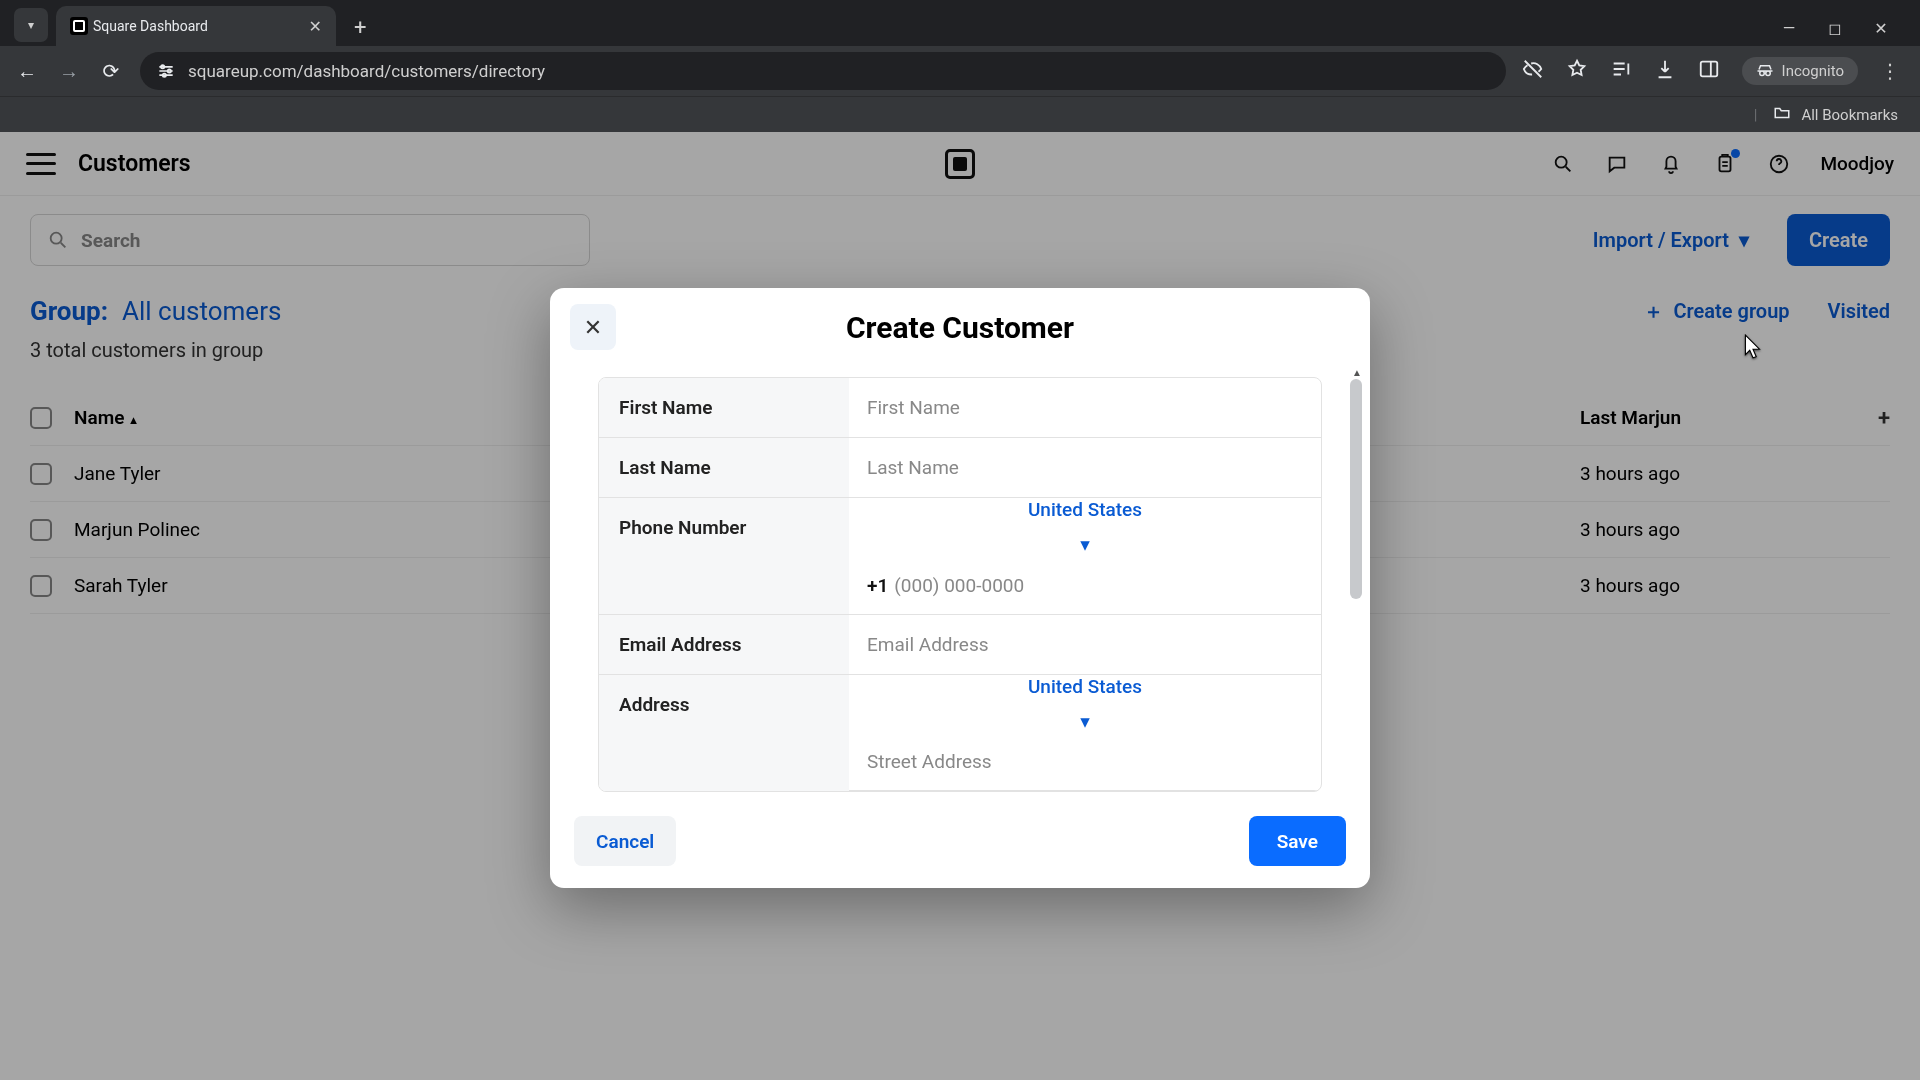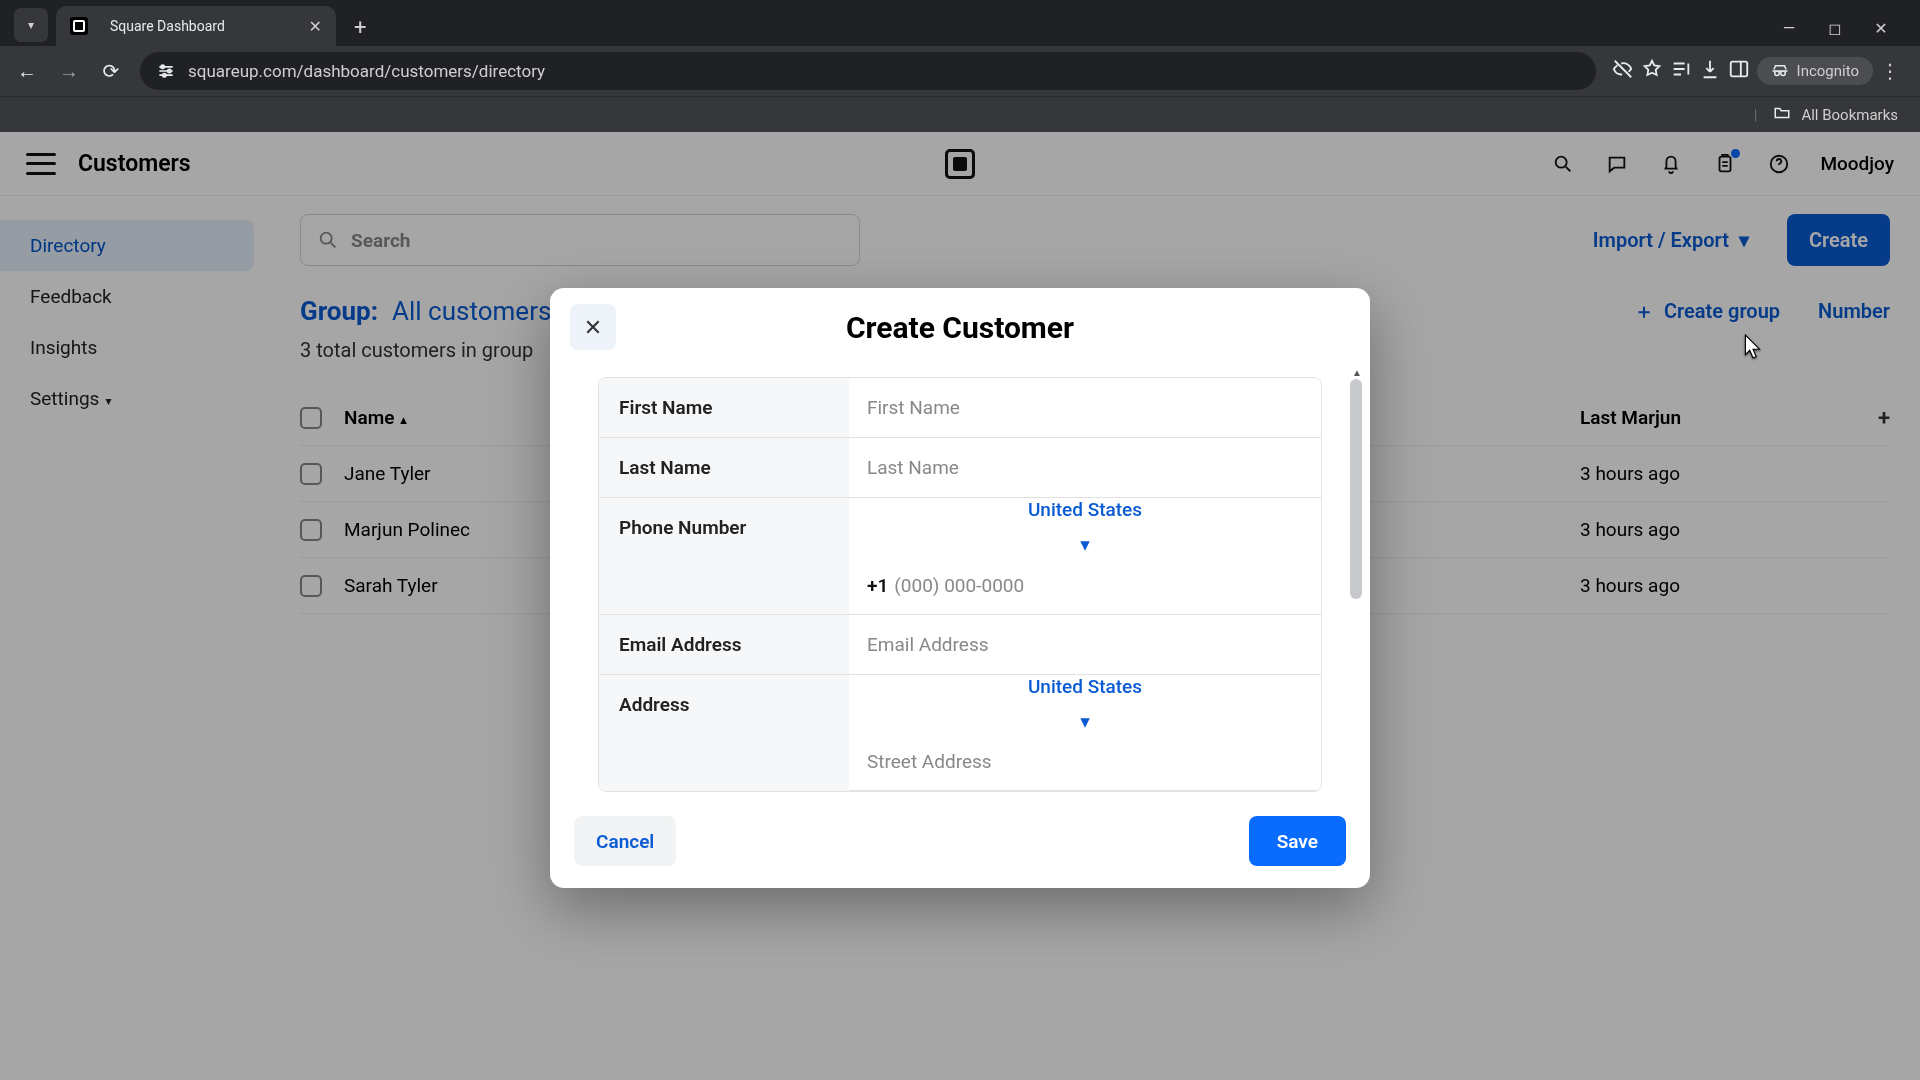--- a/index.html
+++ b/index.html
@@ -2,35 +2,35 @@
 <html><head>
 <meta charset="utf-8">
 <style>
   * { box-sizing: border-box; margin: 0; padding: 0; font-family: -apple-system, BlinkMacSystemFont, "Segoe UI", Roboto, sans-serif; }
   body { width: 1920px; height: 1080px; overflow: hidden; background: #fff; position: relative; }
 
   
   .browser-top { background: #202124; color: #e8eaed; }
   .tab-strip { height: 46px; display: flex; align-items: flex-end; padding: 0 8px; gap: 8px; }
   .tab-dropdown { width: 34px; height: 34px; border-radius: 7px; background: #35373a; display:flex;align-items:center;justify-content:center;margin-bottom:4px;margin-left:6px;font-size:12px;color:#cfcfcf;}
-  .tab { height: 40px; background: #35373a; border-radius: 10px 10px 0 0; display: flex; align-items: center; padding: 0 14px; gap: 22px; min-width: 280px; margin-bottom:0;}
+  .tab { height: 40px; background: #35373a; border-radius: 10px 10px 0 0; display: flex; align-items: center; padding: 0 14px; gap: 5px; min-width: 280px; margin-bottom:0;}
   .tab .favicon { width: 18px; height: 18px; background:#000; border-radius:3px; display:flex;align-items:center;justify-content:center;}
   .tab .favicon::after{content:"";width:8px;height:8px;border:2px solid #fff;border-radius:2px;}
   .tab .tab-title { font-size: 14px; color: #e8eaed; flex:1;}
   .tab .tab-close { font-size: 16px; color:#cfcfcf; }
   .new-tab { font-size: 22px; color:#cfcfcf; padding:0 10px 6px; }
   .window-controls { margin-left: auto; display: flex; gap: 28px; padding-right: 22px; padding-bottom:8px; color:#cfcfcf; font-size:16px;}
   .window-controls span{display:inline-flex;width:18px;justify-content:center;}
 
   .addr-bar { height: 50px; background:#35373a; display:flex; align-items:center; padding:0 14px; gap:16px; }
   .nav-btn { width:26px; text-align:center; color:#9aa0a6; font-size:20px;}
   .nav-btn.active{color:#e8eaed;}
   .omnibox { flex:1; height:38px; background:#202124; border-radius:20px; display:flex; align-items:center; padding:0 16px; gap:12px; color:#cfcfcf; font-size:17px;}
   .omni-icon{width:20px;height:20px;display:inline-flex;align-items:center;justify-content:center;font-size:14px;}
-  .right-icons { display:flex; align-items:center; gap:7px; padding-right:6px; color:#cfcfcf;}
+  .right-icons { display:flex; align-items:center; gap:22px; padding-right:6px; color:#cfcfcf;}
   .right-icons svg{width:22px;height:22px;}
   .incog-pill{display:flex;align-items:center;gap:8px;background:#4b4d50;border-radius:18px;padding:5px 14px;font-size:15px;}
   .bookmarks-bar{height:36px;background:#35373a;border-top:1px solid #2a2b2d;display:flex;align-items:center;justify-content:flex-end;padding:0 22px;gap:10px;color:#cfcfcf;font-size:15px;}
   .bookmarks-bar .sep{color:#6b6d70;margin-right:6px;}
 
   
   .app { position:relative; height: calc(1080px - 46px - 50px - 36px); background:#fff; }
   .app-header { height:64px; display:flex; align-items:center; padding:0 26px; border-bottom:1px solid #eee; }
   .hamburger{width:30px;height:22px;display:flex;flex-direction:column;justify-content:space-between;margin-right:22px;}
   .hamburger span{height:3px;background:#111;border-radius:2px;}
@@ -208,26 +208,20 @@
           <svg class="svgicon" viewBox="0 0 24 24">
             <circle cx="12" cy="12" r="9"></circle>
             <path d="M9.5 9a2.5 2.5 0 1 1 3.5 2.3c-.8.4-1 1-1 1.7M12 17h.01"></path>
           </svg>
         </span>
       <span class="username">Moodjoy</span>
     </div>
   </div>
 
   <div class="app-body">
-    <div class="sidebar">
-      <div class="side-item active"><span>Directory</span></div>
-      <div class="side-item"><span>Feedback</span></div>
-      <div class="side-item"><span>Insights</span></div>
-      <div class="side-item"><span>Settings</span><span class="chev">▾</span></div>
-    </div>
 
     <div class="main">
       <div class="toolbar">
         <div class="searchbox">
           <svg class="svgicon" style="stroke:#888" viewBox="0 0 24 24">
               <circle cx="10" cy="10" r="6"></circle>
               <path d="M20 20l-5-5"></path>
             </svg>
           <span>Search</span>
         </div>
@@ -241,21 +235,21 @@
         </div>
       </div>
 
       <div class="group-row">
         <span class="group-label">Group:</span>
         <span class="group-name">All customers</span>
         <span class="btn-cg">
           <span>＋</span>
           <span>Create group</span>
         </span>
-        <span class="btn-filters">Number</span>
+        <span class="btn-filters">Visited</span>
       </div>
       <div class="count-row">3 total customers in group</div>
 
       <div class="table">
         <div class="thead">
           <span class="chk"></span>
           <span class="col-name"><span>Name</span><span class="sort-caret">▴</span></span>
           <span class="col-last">Last Marjun</span>
           <span class="plus-col">+</span>
         </div>

